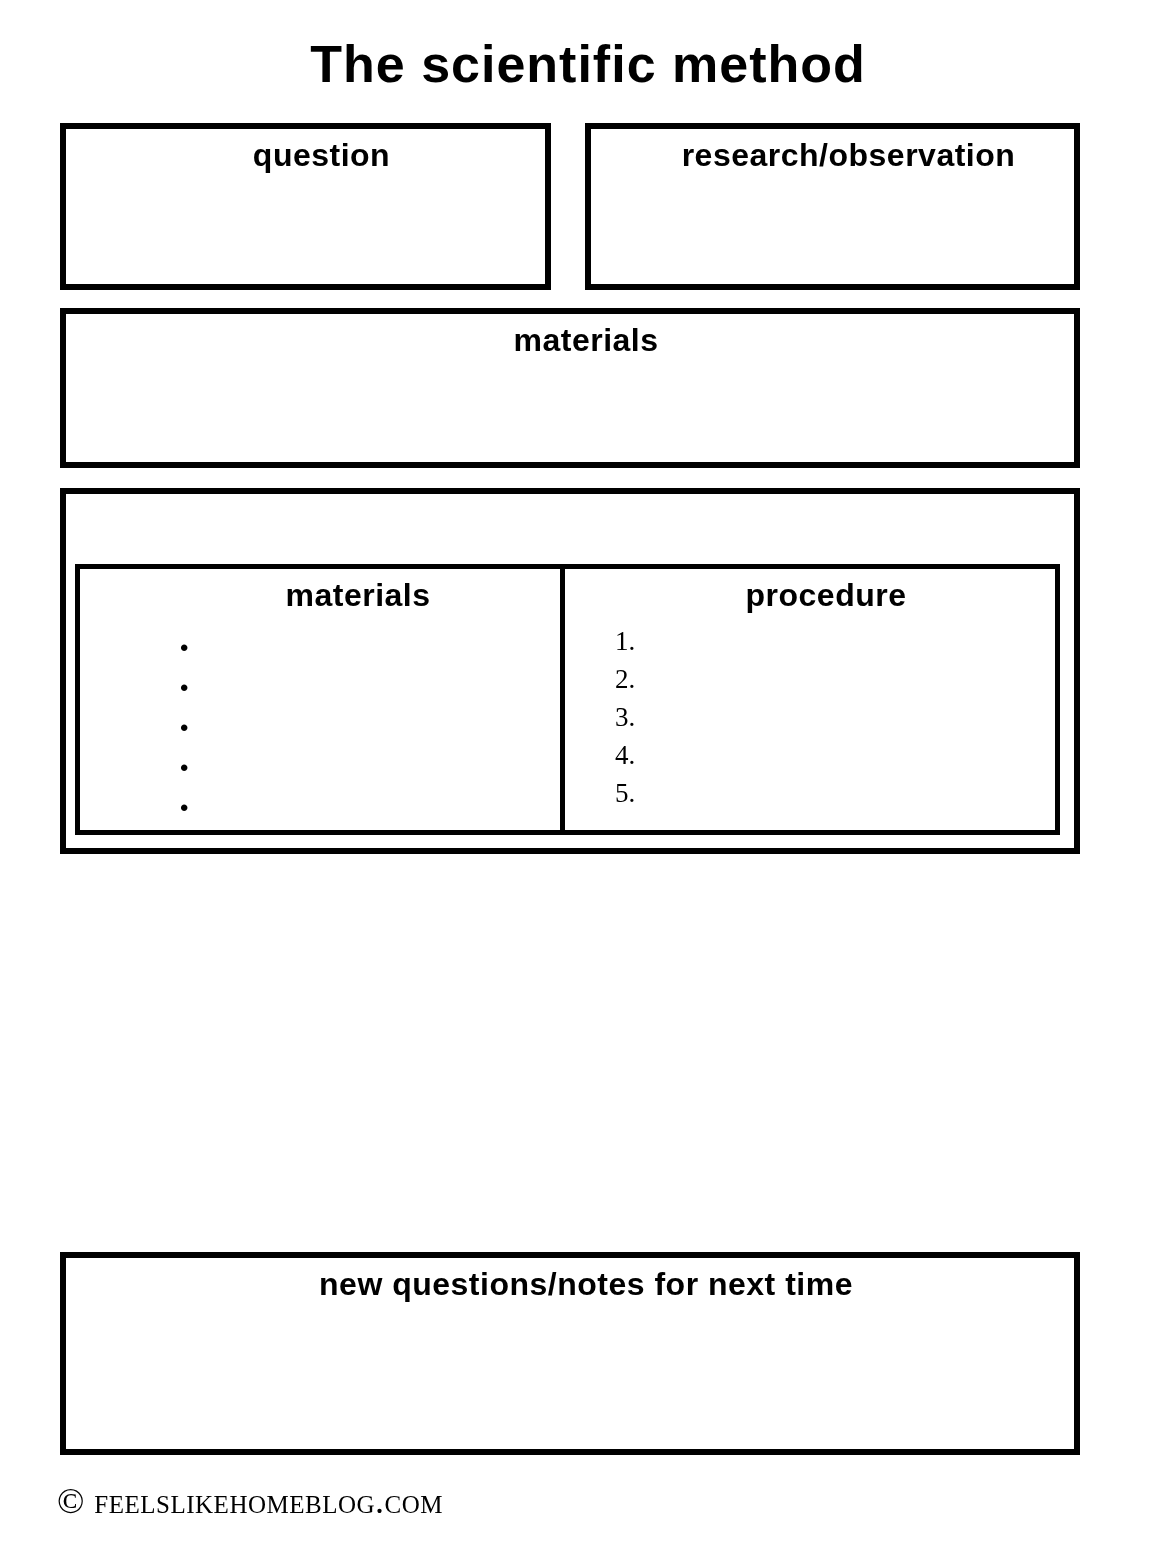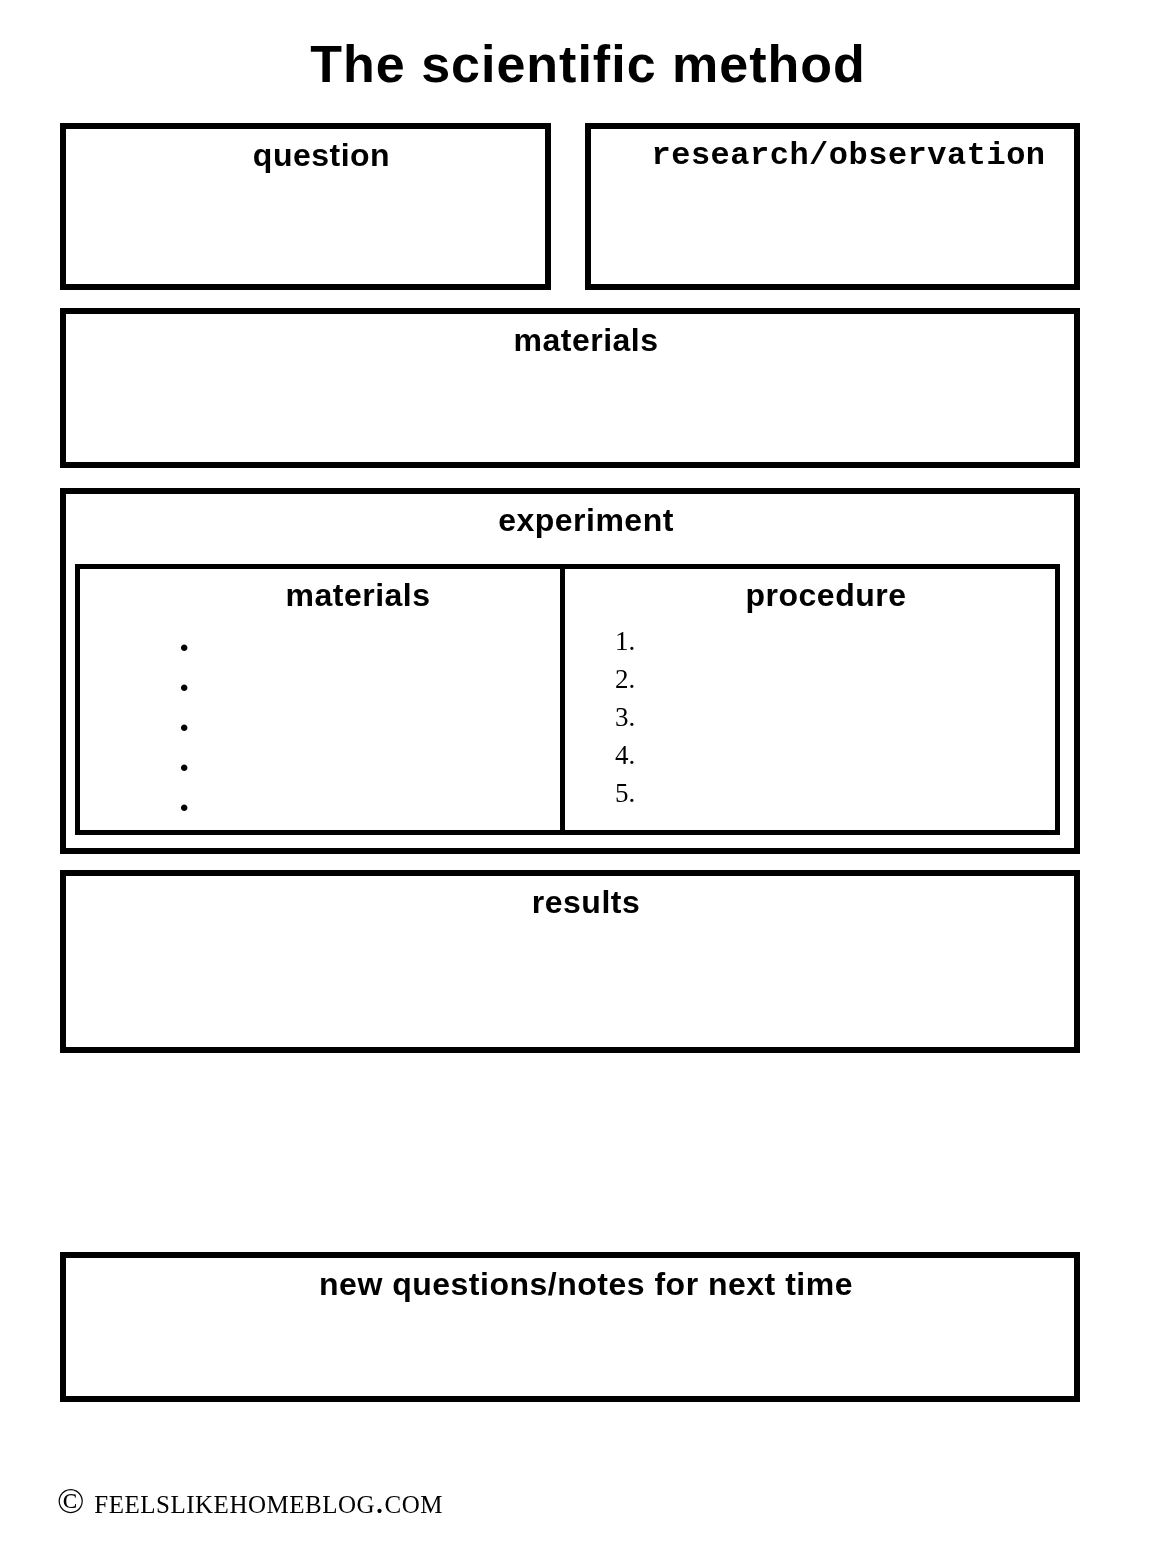--- a/index.html
+++ b/index.html
@@ -36,26 +36,26 @@
   .wbox-label {
     text-align: center;
     font-size: 32px;
     font-weight: 700;
     letter-spacing: 0.5px;
     padding-top: 8px;
     color: #000000;
     margin-left: 32px;
   }
   .box-question     { left: 60px;  top: 123px;  width: 491px;  height: 167px; }
-  .box-research     { left: 585px; top: 123px;  width: 495px;  height: 167px; font-family: Liberation Mono, monospace; }
+  .box-research     { left: 585px; top: 123px;  width: 495px;  height: 167px; }
   .box-hypothesis   { left: 60px;  top: 308px;  width: 1020px; height: 160px; }
   .box-experiment   { left: 60px;  top: 488px;  width: 1020px; height: 366px; }
   .box-results      { left: 60px;  top: 870px;  width: 1020px; height: 183px; }
   .box-conclusions  { left: 60px;  top: 1068px; width: 1020px; height: 165px; }
-  .box-newq         { left: 60px;  top: 1252px; width: 1020px; height: 150px; }
+  .box-newq         { left: 60px;  top: 1252px; width: 1020px; height: 203px; }
 
   .experiment-inner {
     position: absolute;
     left: 9px;
     top: 70px;
     width: 985px;
     height: 271px;
     box-sizing: border-box;
     border: 5px solid #000000;
     display: flex;
@@ -120,21 +120,20 @@
     <div class="wbox-label">research/observation</div>
     <div class="write-area"></div>
   </div>
 
   <div class="wbox box-hypothesis">
     <div class="wbox-label">materials</div>
     <div class="write-area"></div>
   </div>
 
   <div class="wbox box-experiment">
-    <div class="wbox-label">experiment</div>
     <div class="experiment-inner">
 
       <div class="materials-cell">
         <div class="wbox-label">materials</div>
         <div class="bullet-list">
           <div class="bullet-item">•</div>
           <div class="bullet-item">•</div>
           <div class="bullet-item">•</div>
           <div class="bullet-item">•</div>
           <div class="bullet-item">•</div>
@@ -148,24 +147,20 @@
           <div class="numbered-item">2.</div>
           <div class="numbered-item">3.</div>
           <div class="numbered-item">4.</div>
           <div class="numbered-item">5.</div>
         </div>
       </div>
 
     </div>
   </div>
 
-  <div class="wbox box-results">
-    <div class="wbox-label">results</div>
-    <div class="write-area"></div>
-  </div>
 
 
   <div class="wbox box-newq">
     <div class="wbox-label">new questions/notes for next time</div>
     <div class="write-area"></div>
   </div>
 
   <div class="footer-credit">© feelslikehomeblog.com</div>
 
 </div>

